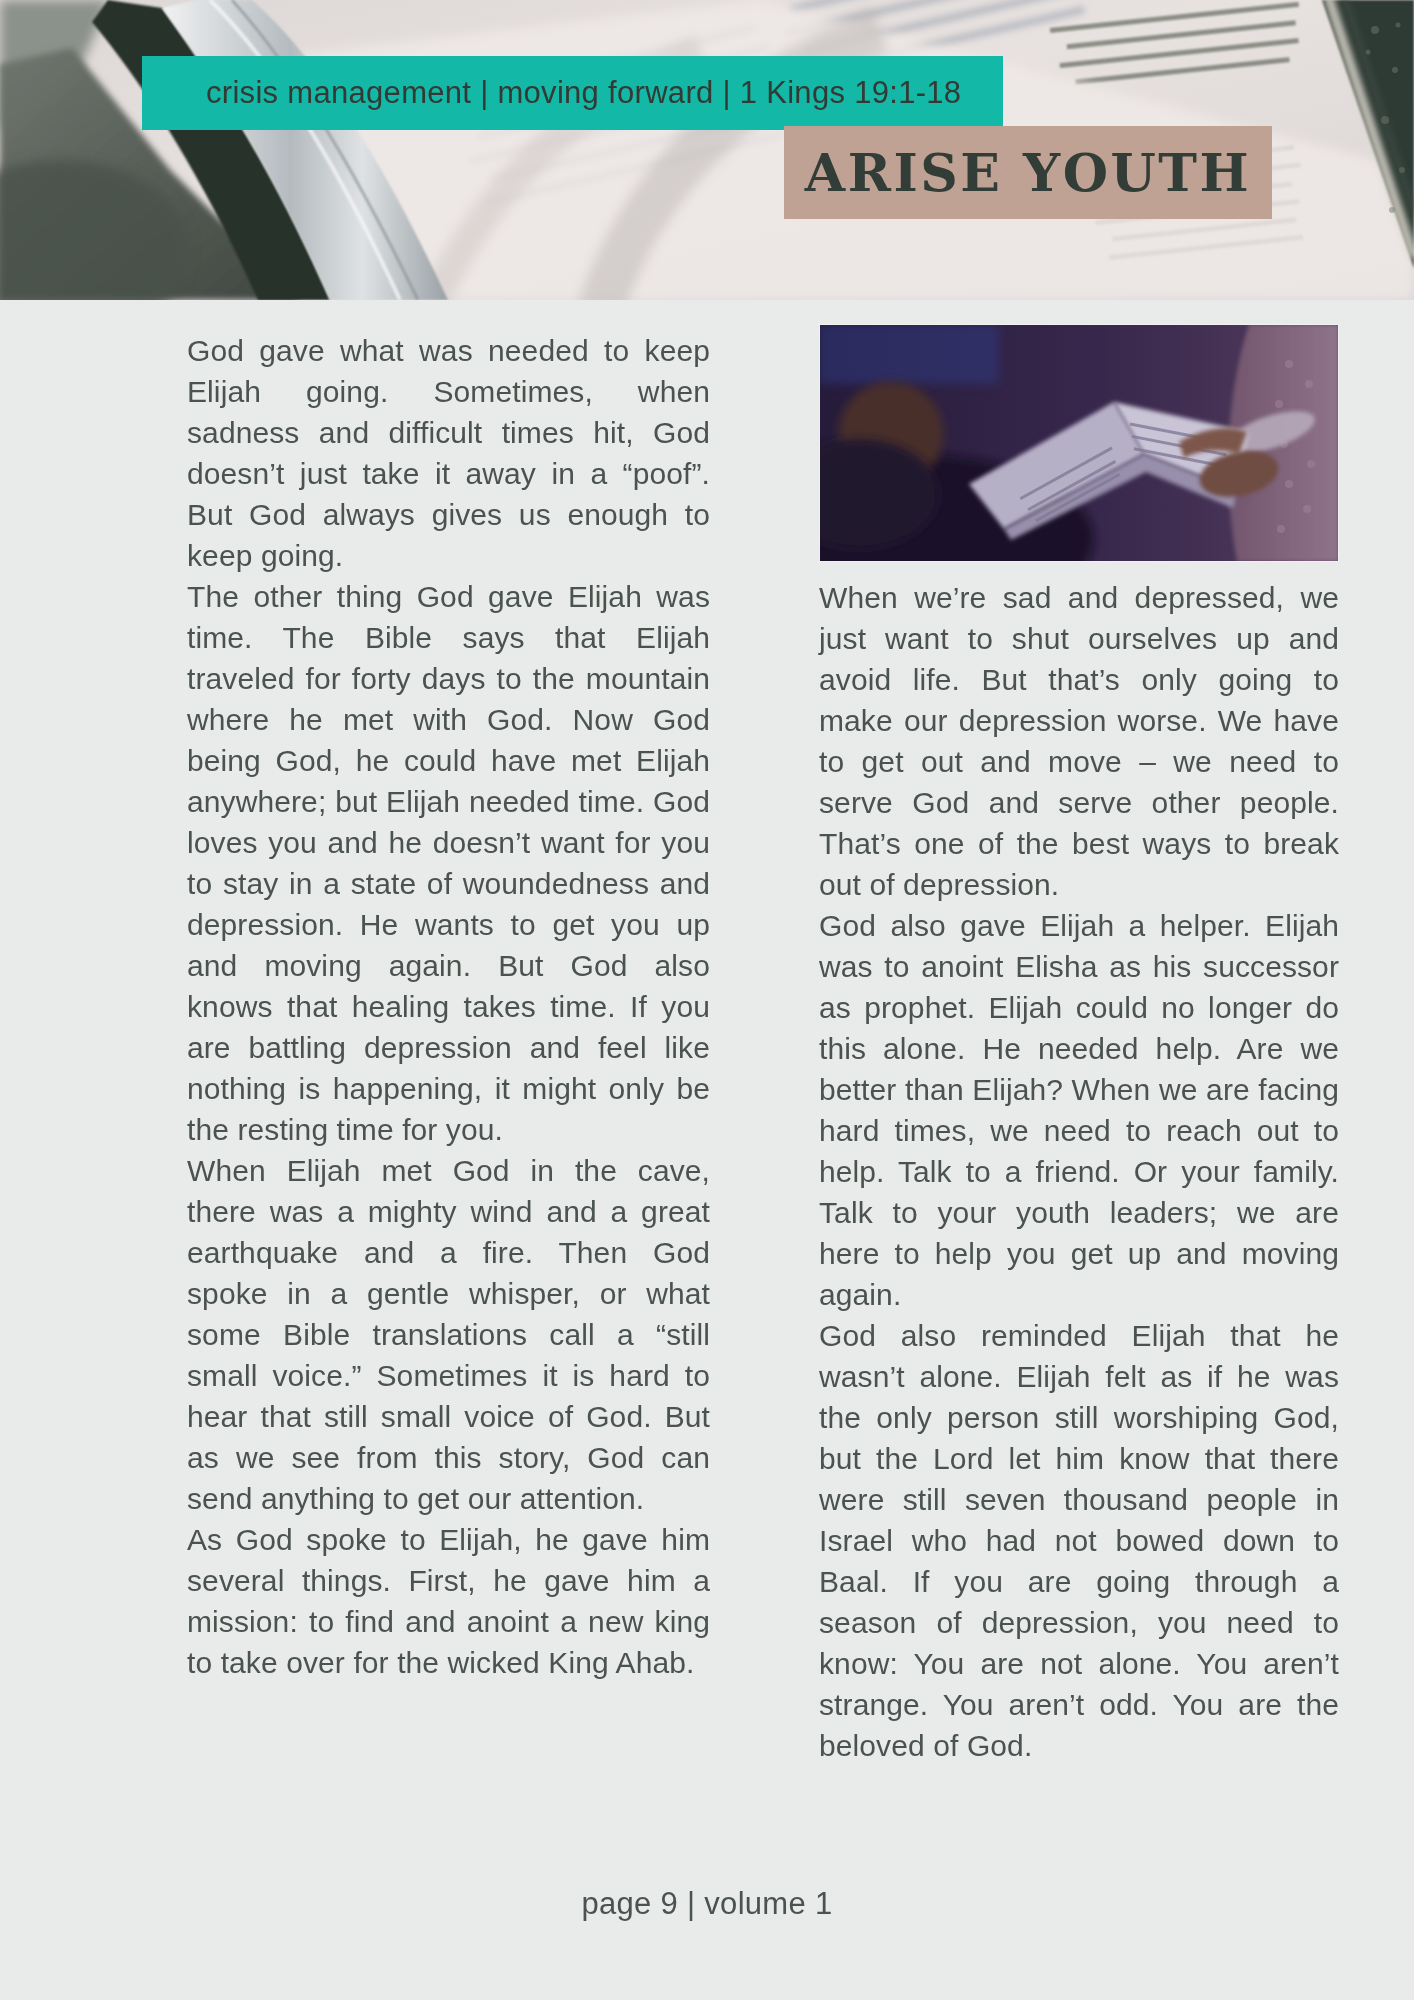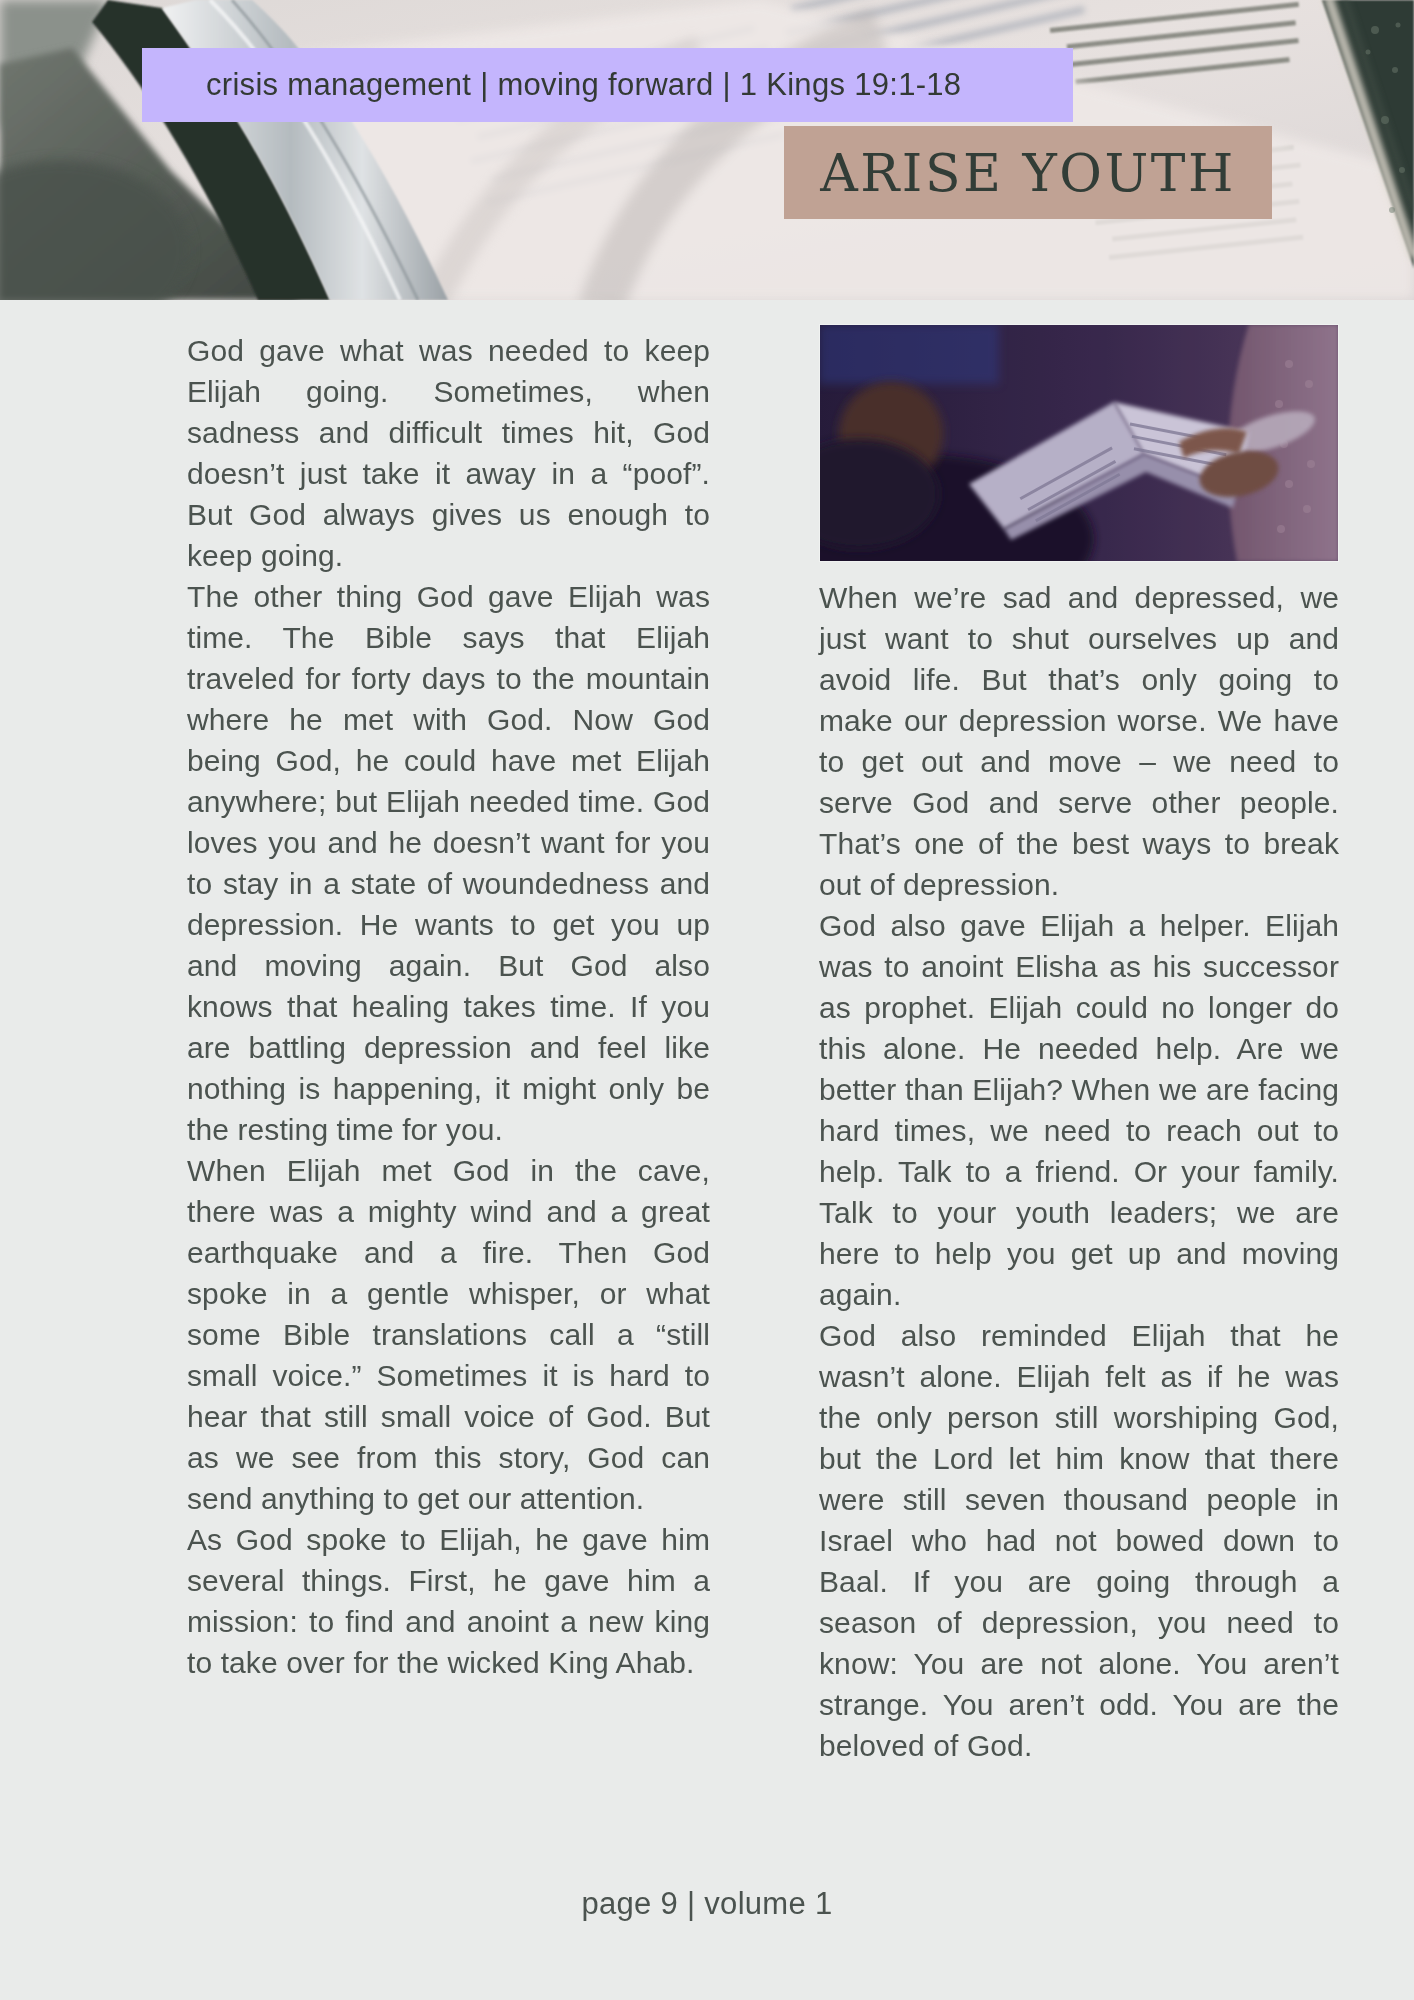--- a/index.html
+++ b/index.html
@@ -8,34 +8,34 @@
     position:relative; width:1414px; height:2000px;
     background:#e9ebea; overflow:hidden;
     font-family:"Liberation Sans", sans-serif;
   }
 
   
   .hero { position:absolute; left:0; top:0; width:1414px; height:300px; overflow:hidden; }
   .hero svg { display:block; }
 
   .kicker {
-    position:absolute; left:142px; top:48px; width:931px; height:74px;
-    background:#c4b5fd; z-index:2; display:flex; align-items:center;
+    position:absolute; left:142px; top:56px; width:861px; height:74px;
+    background:#14b8a6; z-index:2; display:flex; align-items:center;
   }
   .kicker span {
     padding-left:64px; font-size:31px; letter-spacing:0.3px; color:#333a35;
   }
 
   .title-box {
     position:absolute; left:784px; top:126px; width:488px; height:93px;
     background:#c0a294; z-index:3;
     display:flex; align-items:center; justify-content:center;
   }
   .title-box h1 {
-    margin:0; font-family:"DejaVu Serif", serif; font-weight:400;
+    margin:0; font-family:"DejaVu Serif", serif; font-weight:700;
     font-size:52px; letter-spacing:2.5px; color:#323d37; white-space:nowrap;
   }
 
   
   .col {
     position:absolute; font-size:30px; line-height:41px; color:#4b534f;
     text-align:justify; text-justify:inter-word; letter-spacing:0.1px;
   }
   .col p { margin:0; }
   .col-left  { left:142px; top:330px; width:523px;margin-left:45px; }

